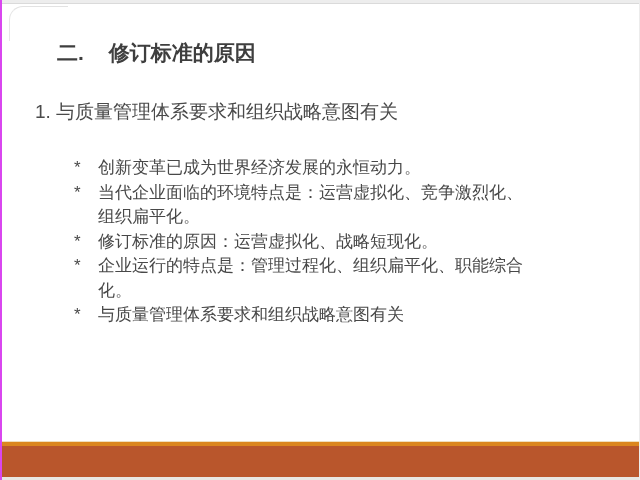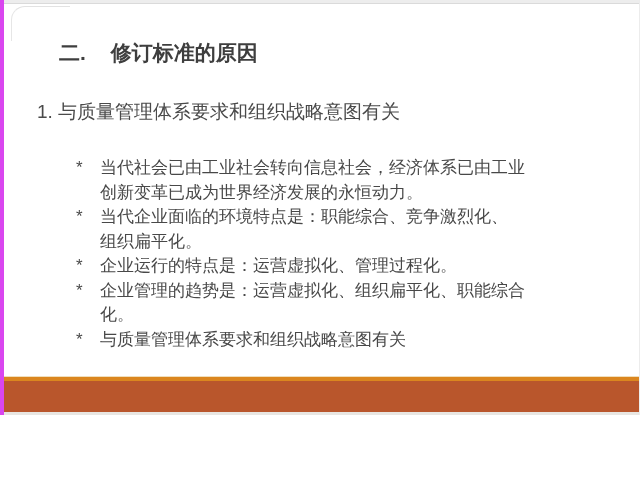--- a/index.html
+++ b/index.html
@@ -3,25 +3,25 @@
 <meta charset="utf-8">
 <style>
   html, body {
     margin: 0;
     padding: 0;
     background: #ffffff;
   }
   .slide {
     position: relative;
     width: 640px;
-    height: 415px;
+    height: 480px;
     background: #ffffff;
     overflow: hidden;
     font-family: "Liberation Sans", "DejaVu Sans", sans-serif;
-    border-left: 4px solid #d946ef;
+    border-left: 2px solid #d946ef;
     border-right: 1px solid #ececec;
     box-sizing: border-box;
   }
   .top-strip {
     position: absolute;
     top: 0; left: 0; right: 0;
     height: 3px;
     background: #ededed;
     border-bottom: 1px solid #dadada;
   }
@@ -98,44 +98,43 @@
 
   <h1 class="title"><span class="title-num">二.</span><span class="title-txt">修订标准的原因</span></h1>
 
   <div class="subtitle">1. 与质量管理体系要求和组织战略意图有关</div>
 
   <div class="bullets">
 
     <div class="bullet">
       <span class="marker">*</span>
       <div class="lines">
-        <div class="line">当代社会已由工业社会转向信息社会，经济体系已由工业</div>
         <div class="line">创新变革已成为世界经济发展的永恒动力。</div>
       </div>
     </div>
 
     <div class="bullet">
       <span class="marker">*</span>
       <div class="lines">
-        <div class="line">当代企业面临的环境特点是：职能综合、竞争激烈化、</div>
+        <div class="line">当代企业面临的环境特点是：运营虚拟化、竞争激烈化、</div>
         <div class="line">组织扁平化。</div>
       </div>
     </div>
 
     <div class="bullet">
       <span class="marker">*</span>
       <div class="lines">
-        <div class="line">企业运行的特点是：运营虚拟化、管理过程化。</div>
+        <div class="line">修订标准的原因：运营虚拟化、战略短现化。</div>
       </div>
     </div>
 
     <div class="bullet">
       <span class="marker">*</span>
       <div class="lines">
-        <div class="line">企业管理的趋势是：运营虚拟化、组织扁平化、职能综合</div>
+        <div class="line">企业运行的特点是：管理过程化、组织扁平化、职能综合</div>
         <div class="line">化。</div>
       </div>
     </div>
 
     <div class="bullet">
       <span class="marker">*</span>
       <div class="lines">
         <div class="line">与质量管理体系要求和组织战略意图有关</div>
       </div>
     </div>

